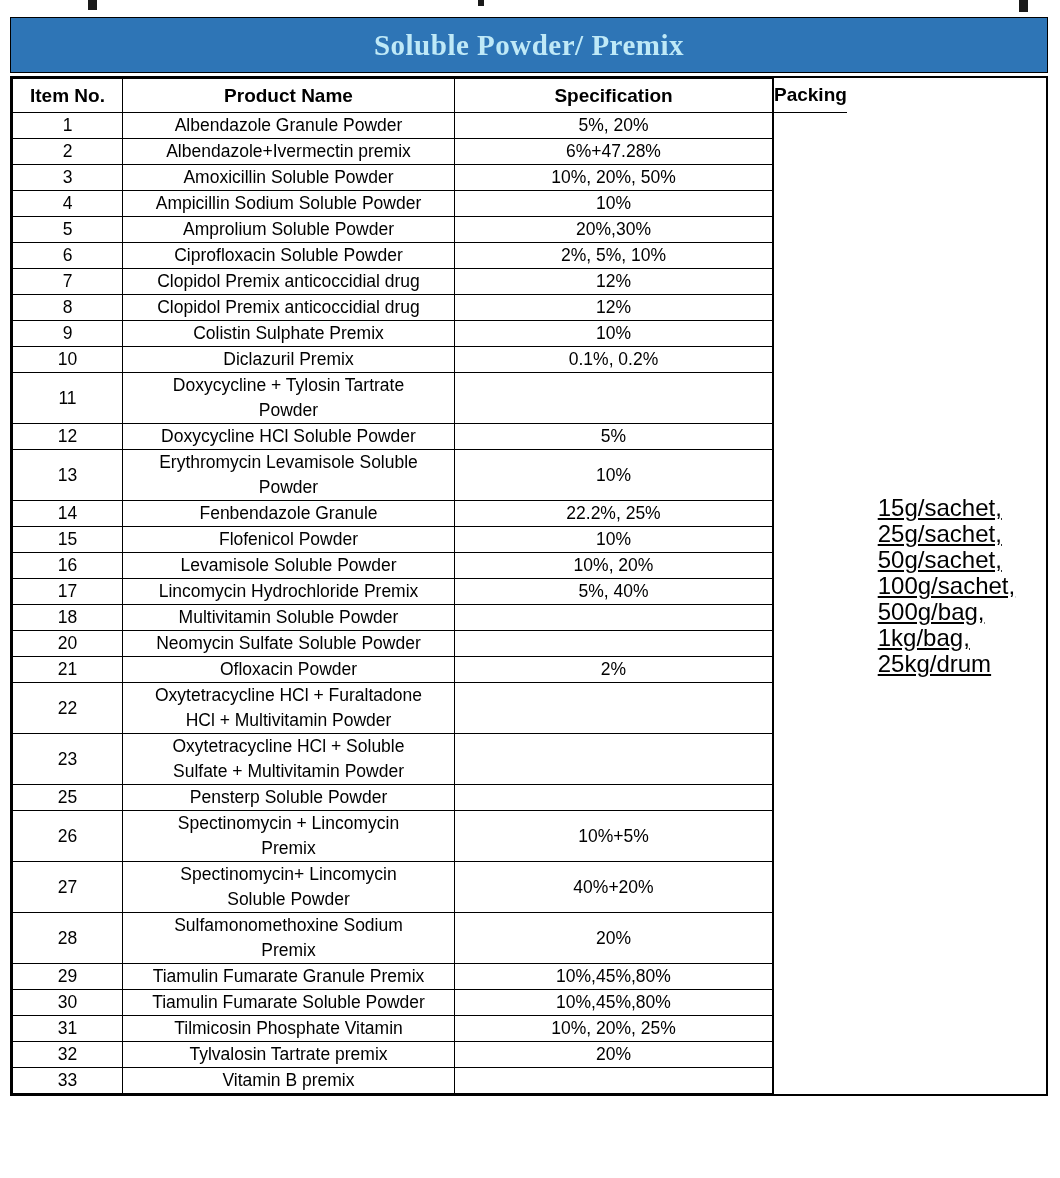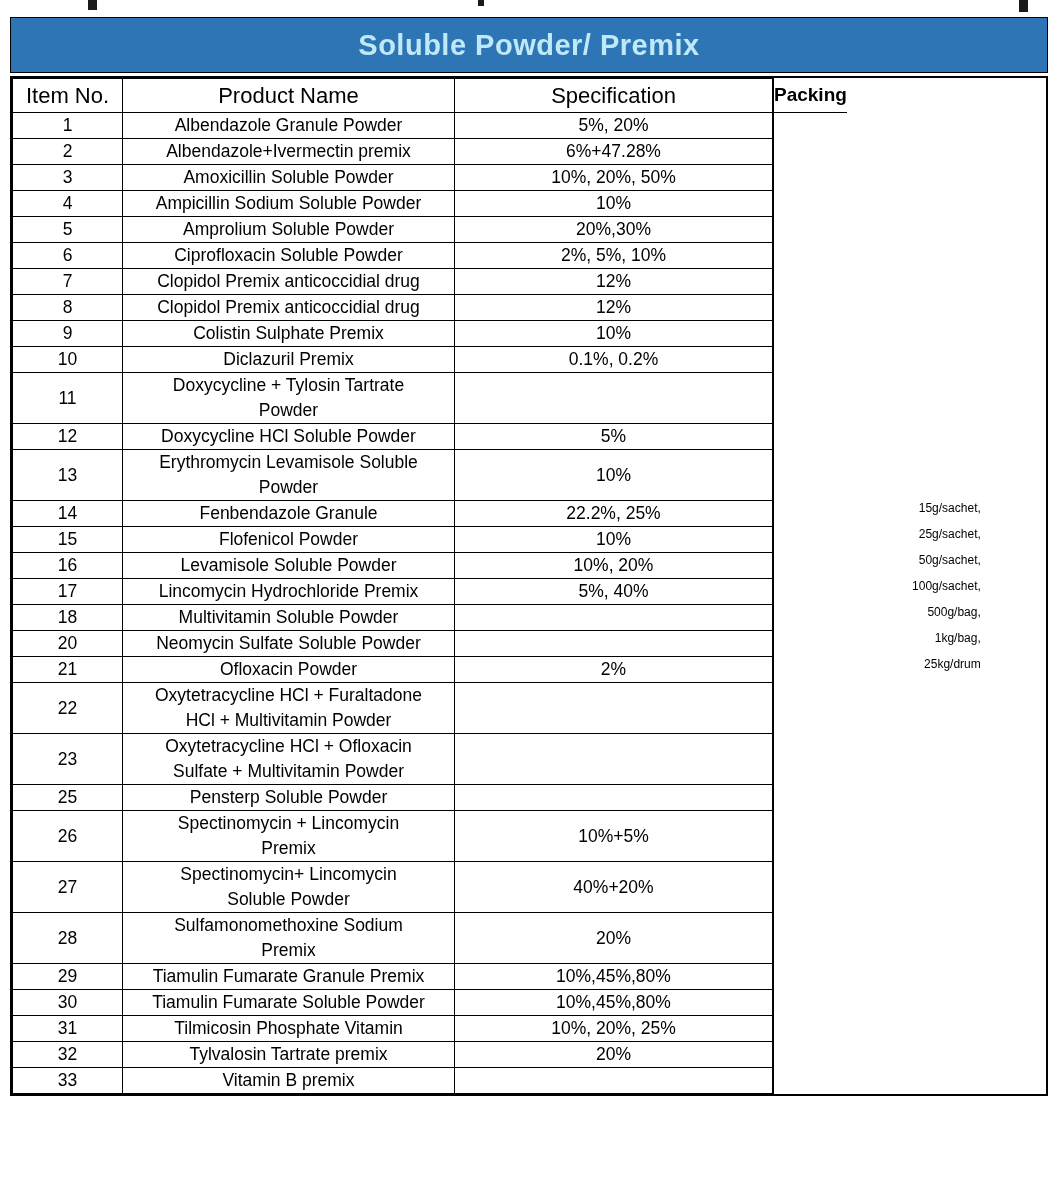--- a/index.html
+++ b/index.html
@@ -11,20 +11,21 @@
     overflow:hidden;
   }
   .artifact{position:absolute;background:#1a1a1a;}
   .page{position:absolute;left:10px;top:17px;width:1038px;}
   .banner{
     border:1px solid #000;
     background:#2e75b6;
     height:54px;
     display:flex;align-items:center;justify-content:center;
     margin-bottom:3px;
+    font-family:Liberation Serif, serif;
   }
   .banner .title{
     color:#bfe9f7;
     font-size:29px;
     font-weight:bold;
     letter-spacing:0.5px;
   }
   .main{
     display:flex;
     border:2px solid #000;
@@ -32,22 +33,22 @@
   }
   table{border-collapse:collapse;width:760px;table-layout:fixed;}
   th,td{
     border:1px solid #000;
     padding:0 4px;
     text-align:center;
     vertical-align:middle;
   }
   th{
     height:33px;
-    font-size:22px;
-    font-weight:normal;
+    font-size:19px;
+    font-weight:bold;
   }
   td{
     height:25px;
     line-height:25px;
     font-size:17.5px;
   }
   col.c-itemno{width:110px;}
   col.c-name{width:332px;}
   col.c-spec{width:318px;}
   td.name{white-space:pre-line;}
@@ -58,24 +59,25 @@
   }
   .packing-header{
     height:34px;
     border-bottom:1px solid #000;
     display:flex;align-items:center;justify-content:center;
     font-size:19px;font-weight:bold;
   }
   .packing-body{
     flex:1;
     display:flex;align-items:center;justify-content:center;
-    text-align:right;
-    font-size:12px;
+    text-align:left;
+    font-size:24px;
     line-height:26px;
     white-space:pre-line;
+    text-decoration:underline;
   }
 </style>
 </head>
 <body>
 
 <div class="artifact" style="left:88px;top:0;width:9px;height:10px;"></div>
 <div class="artifact" style="left:478px;top:0;width:6px;height:6px;"></div>
 <div class="artifact" style="left:1019px;top:0;width:9px;height:12px;"></div>
 
 <div class="page">
@@ -203,21 +205,21 @@
     <td class="spec">2%</td>
   </tr>
           <tr>
     <td class="itemno">22</td>
     <td class="name">Oxytetracycline HCl + Furaltadone
 HCl + Multivitamin Powder</td>
     <td class="spec"></td>
   </tr>
           <tr>
     <td class="itemno">23</td>
-    <td class="name">Oxytetracycline HCl + Ofloxacin
+    <td class="name">Oxytetracycline HCl + Soluble
 Sulfate + Multivitamin Powder</td>
     <td class="spec"></td>
   </tr>
           <tr>
     <td class="itemno">25</td>
     <td class="name">Pensterp Soluble Powder</td>
     <td class="spec"></td>
   </tr>
           <tr>
     <td class="itemno">26</td>

